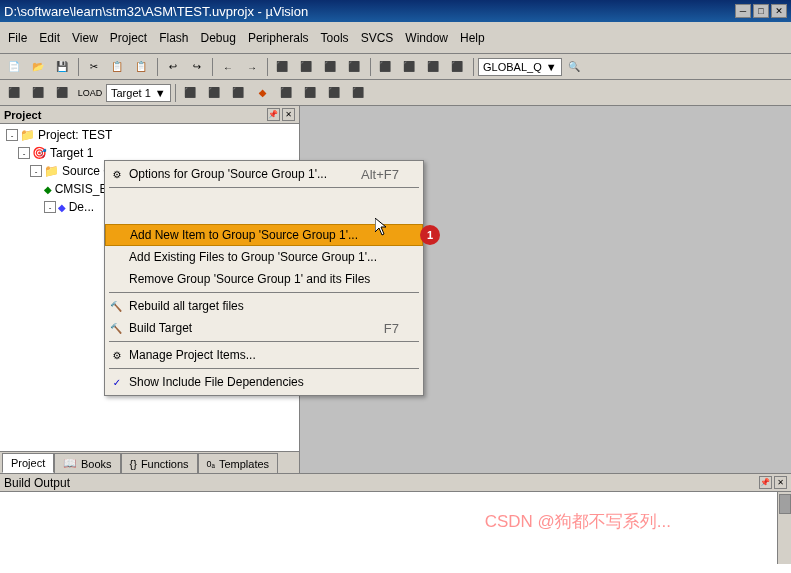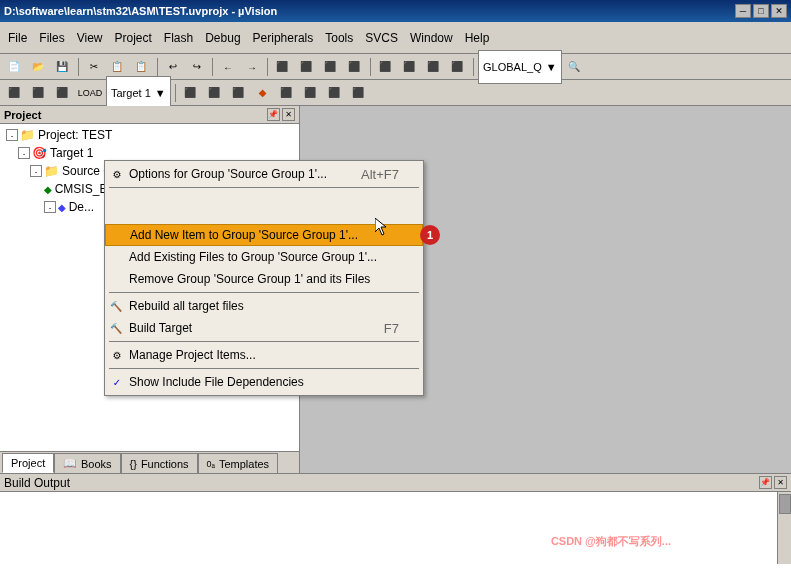--- a/index.html
+++ b/index.html
@@ -17,22 +17,22 @@
     .title-bar {
       height: 22px;
       background: linear-gradient(to bottom, #0a2d6e, #1a5a9e);
       display: flex;
       align-items: center;
       justify-content: space-between;
       padding: 0 4px;
       color: white;
     }
     .title-bar-text {
-      font-size: 11px;
-      font-weight: bold;
+      font-size: 13px;
+      font-weight: normal;
     }
     .title-bar-controls {
       display: flex;
       gap: 2px;
     }
     .title-btn {
       width: 16px;
       height: 14px;
       background: #c0c0c0;
       border: 1px solid #808080;
@@ -90,21 +90,21 @@
     .toolbar2 {
       height: 26px;
       background: #d4d0c8;
       display: flex;
       align-items: center;
       padding: 2px 4px;
       border-bottom: 1px solid #808080;
       gap: 2px;
     }
     .target-dropdown {
-      height: 34px;
+      height: 18px;
       background: white;
       border: 1px solid #808080;
       padding: 0 4px;
       font-size: 11px;
       display: flex;
       align-items: center;
       gap: 4px;
     }
 
     
@@ -324,42 +324,42 @@
       height: calc(573px - 22px - 20px - 26px - 26px);
     }
     .panels-area {
       display: flex;
       flex: 1;
       min-height: 0;
     }
 
     .watermark {
       position: absolute;
-      bottom: 24px;
+      bottom: 40px;
       right: 120px;
-      font-size: 11px;
+      font-size: 17px;
       color: rgba(255,100,100,0.7);
-      font-weight: bold;
+      font-weight: normal;
     }
   </style>
 </head>
 <body>
 
 <div class="title-bar">
   <span class="title-bar-text">D:\software\learn\stm32\ASM\TEST.uvprojx - µVision</span>
   <div class="title-bar-controls">
     <div class="title-btn">─</div>
     <div class="title-btn">□</div>
     <div class="title-btn">✕</div>
   </div>
 </div>
 
 <div class="menu-bar">
   <span class="menu-item">File</span>
-  <span class="menu-item">Files</span>
+  <span class="menu-item">Edit</span>
   <span class="menu-item">View</span>
   <span class="menu-item">Project</span>
   <span class="menu-item">Flash</span>
   <span class="menu-item">Debug</span>
   <span class="menu-item">Peripherals</span>
   <span class="menu-item">Tools</span>
   <span class="menu-item">SVCS</span>
   <span class="menu-item">Window</span>
   <span class="menu-item">Help</span>
 </div>

